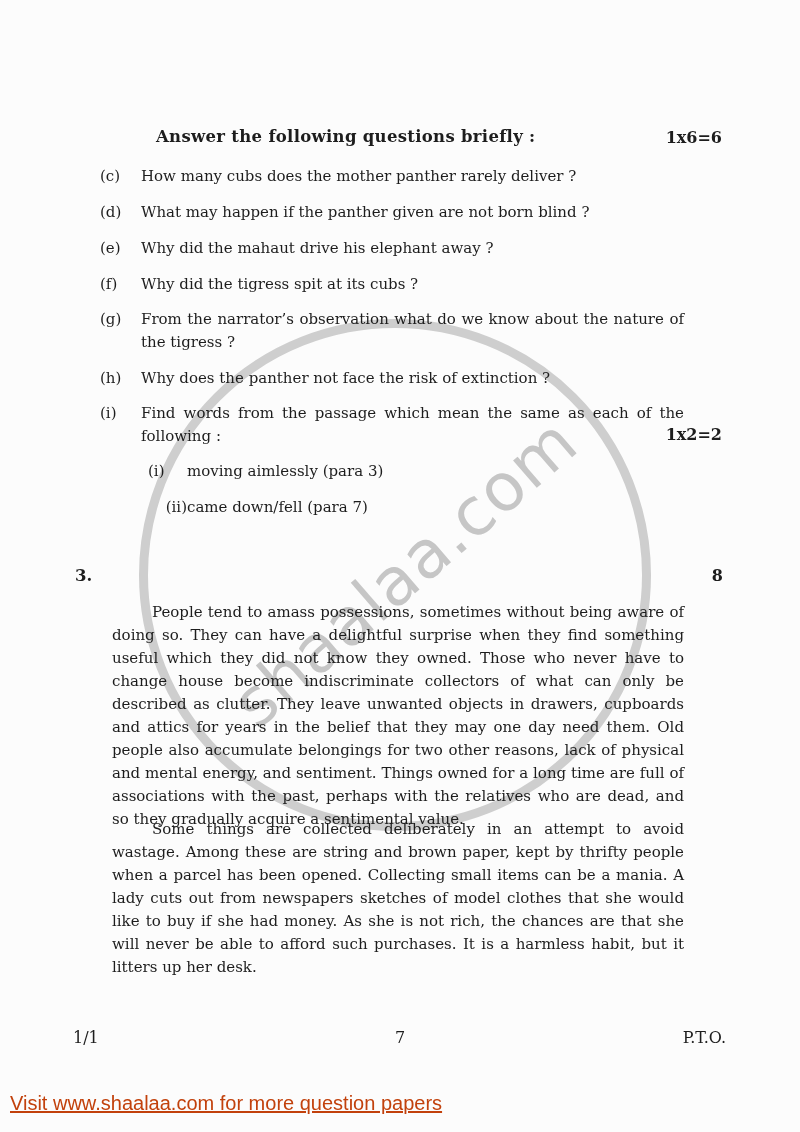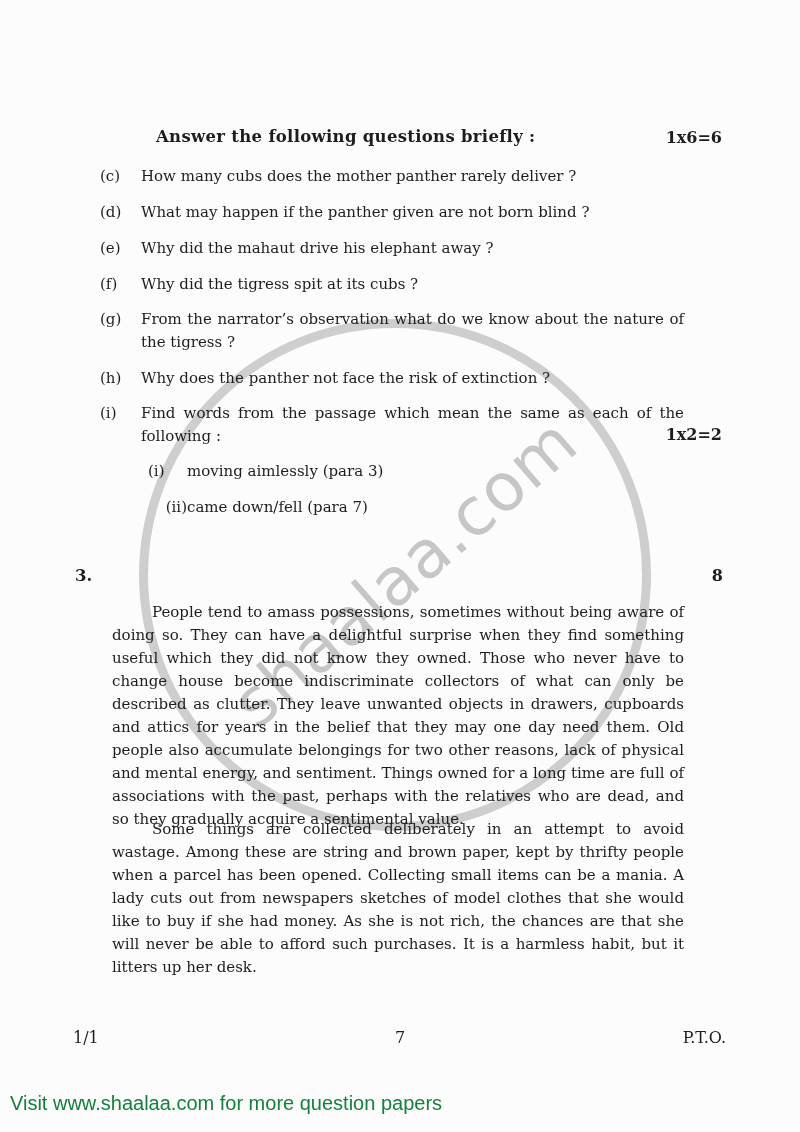--- a/index.html
+++ b/index.html
@@ -32,21 +32,21 @@
   
   .q3-num{left:75px;top:566px;font-weight:bold;font-size:16.5px;}
   .q3-title{left:115px;top:566px;font-weight:bold;font-size:16.5px;letter-spacing:.3px;}
   .para{left:112px;width:572px;font-size:15px;line-height:23px;text-align:justify;text-indent:40px;}
   
   .foot{top:988px;font-size:16px;font-weight:normal;margin-top:40px;}
   .foot-center{left:0;width:800px;text-align:center;}
   
   .banner{
     left:10px;top:1092px;font-family:"Liberation Sans",sans-serif;
-    font-size:20px;color:#15803d;
+    font-size:20px;color:#c2410c;text-decoration:underline;
   }
 </style>
 </head>
 <body>
 
 <div class="page">
 
   <div class="wm-ring"></div>
   <div class="wm-text">shaalaa.com</div>
 

